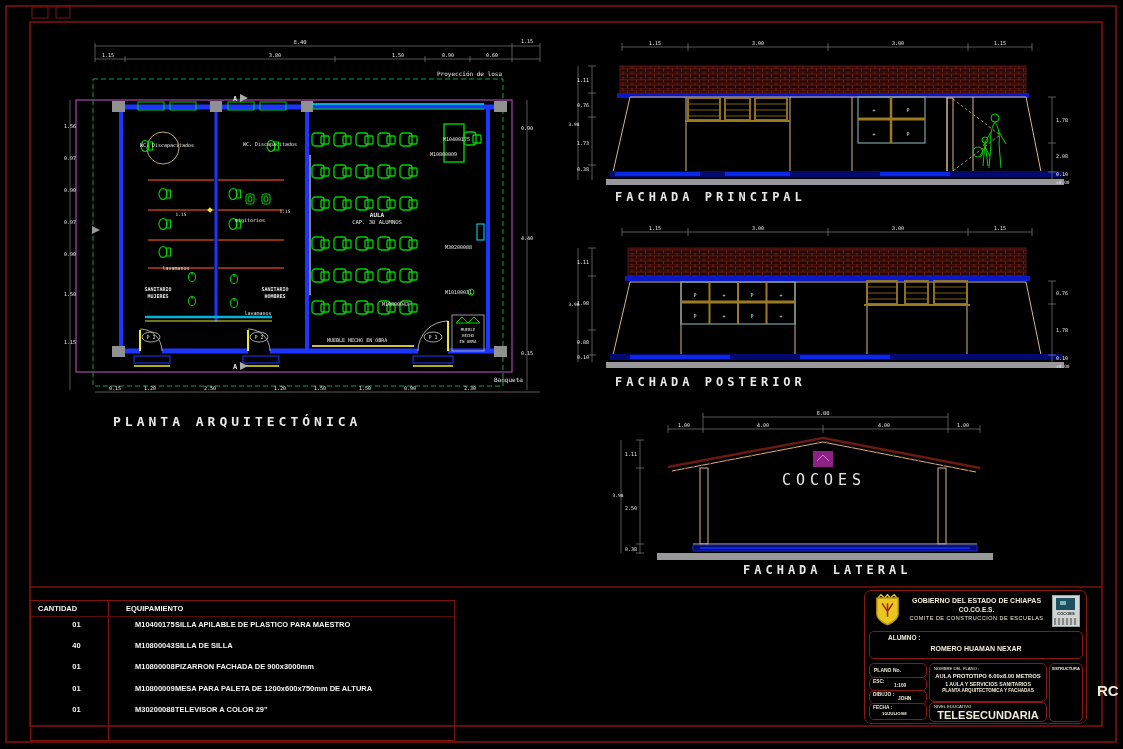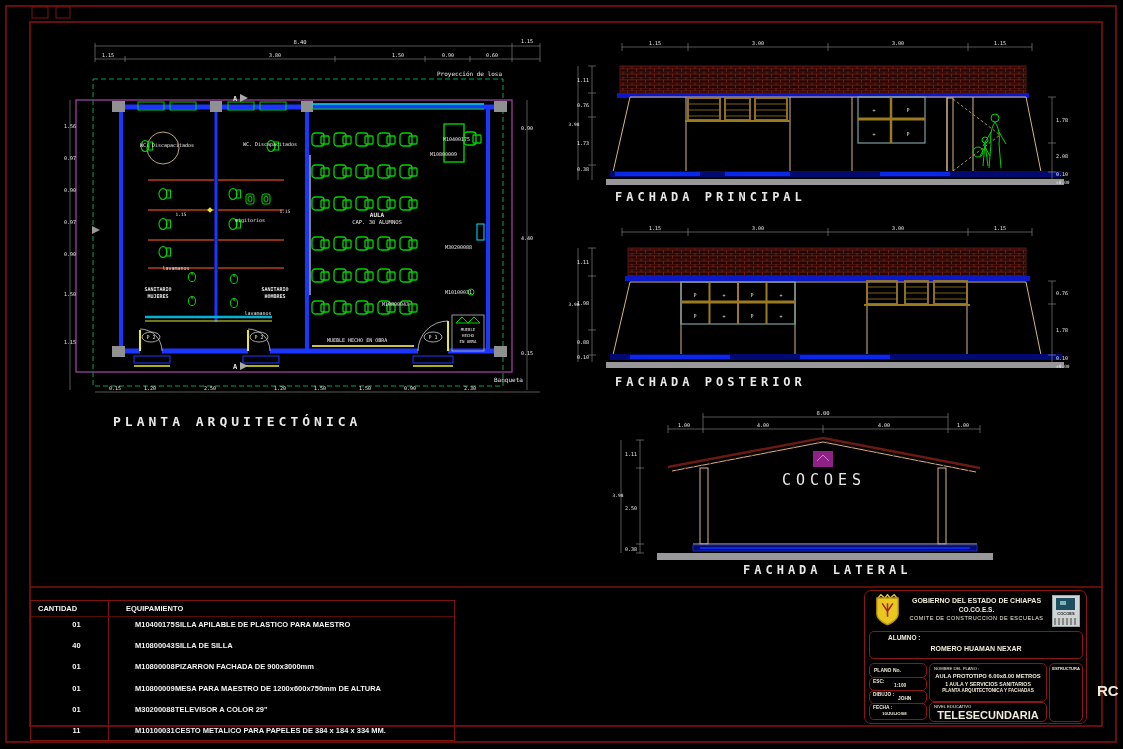--- a/index.html
+++ b/index.html
@@ -498,31 +498,26 @@
     <span class="et-desc">SILLA DE SILLA</span>
   </div>
   <div class="et-row" style="top:61px">
     <span class="et-qty">01</span>
     <span class="et-code">M10800008</span>
     <span class="et-desc">PIZARRON FACHADA DE 900x3000mm</span>
   </div>
   <div class="et-row" style="top:83px">
     <span class="et-qty">01</span>
     <span class="et-code">M10800009</span>
-    <span class="et-desc">MESA PARA MAESTRO DE 1200x600x750mm DE ALTURA</span>
+    <span class="et-desc">MESA PARA PALETA DE 1200x600x750mm DE ALTURA</span>
   </div>
   <div class="et-row" style="top:104px">
     <span class="et-qty">01</span>
     <span class="et-code">M30200088</span>
     <span class="et-desc">TELEVISOR A COLOR 29"</span>
-  </div>
-  <div class="et-row" style="top:125px">
-    <span class="et-qty">11</span>
-    <span class="et-code">M10100031</span>
-    <span class="et-desc">CESTO METALICO PARA PAPELES DE 384 x 184 x 334 MM.</span>
   </div>
 </div>
 
 
 <div class="title-block">
   <svg class="shield" width="27" height="32" viewBox="0 0 20 24">
     <path d="M3 3 L5 0.5 L8 3 L10 0.5 L12 3 L15 0.5 L17 3" stroke="#e8c820" fill="none" stroke-width="1"></path>
     <path d="M2 3 h16 v12 c0 5 -8 8 -8 8 c0 0 -8 -3 -8 -8 z" fill="#e8c820" stroke="#b89010"></path>
     <path d="M6 7 l4 6 M14 7 l-4 6 M10 7 v10" stroke="#a02818" stroke-width="1.2" fill="none"></path>
   </svg>

